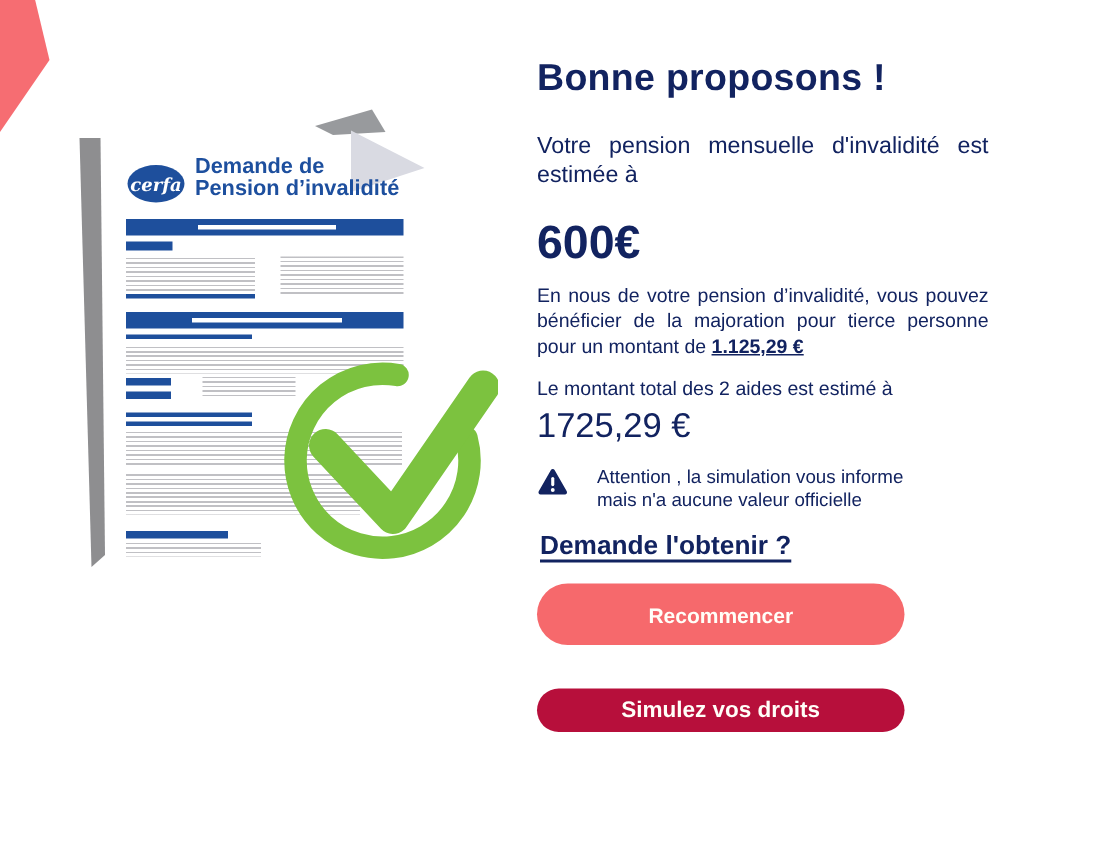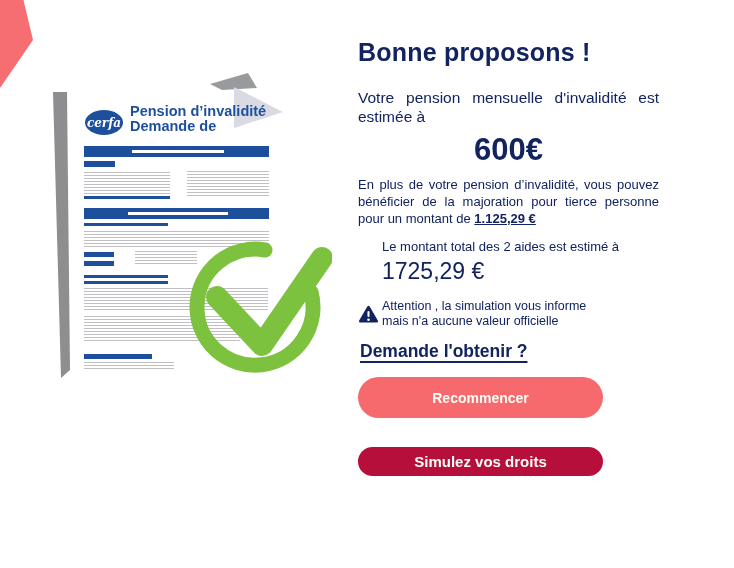--- a/index.html
+++ b/index.html
@@ -37,26 +37,26 @@
   .lines{background:repeating-linear-gradient(to bottom,var(--gray-line) 0 1px,transparent 1px 3px);}
 
   .check-svg{position:absolute;left:136px;top:170px;}
   .check-svg .ring{fill:none;stroke:var(--green);stroke-width:15;stroke-linecap:round;}
   .check-svg .tick{fill:none;stroke:var(--green);stroke-width:22;stroke-linecap:round;stroke-linejoin:round;}
 
   
   .content{position:absolute;left:358px;top:38px;width:301px;color:var(--navy);}
   .page-title{font-size:25px;line-height:28px;font-weight:bold;letter-spacing:.2px;}
   .intro{font-size:15.5px;line-height:19px;margin-top:22px;text-align:justify;}
-  .big-amount{font-size:31px;line-height:32px;font-weight:bold;margin-top:8px;text-align:center;}
+  .big-amount{font-size:31px;line-height:32px;font-weight:bold;margin-top:20px;}
   .p-major{font-size:13px;line-height:17px;margin-top:10px;text-align:justify;}
   .p-major b{white-space:nowrap;text-decoration:underline;}
-  .p-total{font-size:13px;line-height:24px;margin-top:8px;margin-left:24px;}
+  .p-total{font-size:13px;line-height:24px;margin-top:8px;}
   .total-amount{font-size:23px;}
-  .warning{display:flex;gap:3px;margin-top:12px;width:250px;font-size:12.5px;line-height:14.5px;align-items:center;}
+  .warning{display:flex;gap:19px;margin-top:12px;width:250px;font-size:12.5px;line-height:14.5px;}
   .warning-icon{flex:none;margin-top:1px;}
   .how-link{display:inline-block;margin-top:13px;margin-left:2px;font-size:17.5px;font-weight:bold;
     color:var(--navy);text-decoration:underline;text-decoration-thickness:2px;text-underline-offset:4px;cursor:pointer;}
   .btn{display:block;width:245px;border:none;border-radius:22px;color:#fffef8;font-weight:bold;
     font-family:inherit;cursor:pointer;text-align:center;}
   .btn-restart{margin-top:15px;height:41px;background:var(--coral);font-size:14px;}
   .p-global{font-size:15px;line-height:16.5px;margin-top:17px;text-align:justify;}
   .btn-simulate{margin-top:29px;height:29px;background:var(--crimson);font-size:15px;border-radius:15px;}
 </style>
 </head>
@@ -73,22 +73,22 @@
     <svg class="deco" width="290" height="335" viewBox="0 0 290 335">
       <polygon points="5,37 19,37 22,315 13,323" fill="var(--spine-gray)"></polygon>
       <polygon points="162,29 200,18 209,33 174,35" fill="var(--dogear-dark)"></polygon>
       <polygon points="186,32 235,57 186,73" fill="var(--dogear-light)"></polygon>
     </svg>
 
     <div class="doc-el cerfa-badge">
       <span>cerfa</span>
     </div>
     <div class="doc-el doc-title">
+      <div>Demande de</div>
       <div>Pension d’invalidité</div>
-      <div>Demande de</div>
     </div>
 
     <div class="doc-el bluebar bar-wide" style="top:91px;">
       <div class="stripe" style="left:48px;width:92px;"></div>
     </div>
     <div class="doc-el bluebar" style="left:36px;top:106px;width:31px;height:6px;"></div>
     <div class="doc-el lines" style="left:36px;top:117px;width:86px;height:23px;"></div>
     <div class="doc-el lines" style="left:139px;top:116px;width:82px;height:27px;"></div>
     <div class="doc-el bluebar" style="left:36px;top:141px;width:86px;height:3px;"></div>
     <div class="doc-el bluebar bar-wide" style="top:153px;">
@@ -113,21 +113,21 @@
   </div>
 
   <div class="content">
 
     <h1 class="page-title">Bonne proposons !</h1>
 
     <p class="intro">Votre pension mensuelle d'invalidité est estimée à</p>
 
     <div class="big-amount">600€</div>
 
-    <p class="p-major"><span>En plus de votre pension d’invalidité, vous pouvez bénéficier de la majoration pour tierce personne pour un montant de </span><b>1.125,29 €</b></p>
+    <p class="p-major"><span>En nous de votre pension d’invalidité, vous pouvez bénéficier de la majoration pour tierce personne pour un montant de </span><b>1.125,29 €</b></p>
 
     <p class="p-total"><span>Le montant total des 2 aides est estimé à </span><span class="total-amount">1725,29 €</span></p>
 
     <div class="warning">
       <svg class="warning-icon" width="21" height="19" viewBox="0 0 24 22">
         <path d="M10.6 1.6 L1.2 18 a1.6 1.6 0 0 0 1.4 2.4 h18.8 a1.6 1.6 0 0 0 1.4 -2.4 L13.4 1.6 a1.6 1.6 0 0 0 -2.8 0 Z" fill="var(--navy)"></path>
         <rect x="10.8" y="7" width="2.4" height="7" rx="1.2" fill="#fff"></rect>
         <circle cx="12" cy="17" r="1.5" fill="#fff"></circle>
       </svg>
       <span>Attention , la simulation vous informe mais n'a aucune valeur officielle</span>

